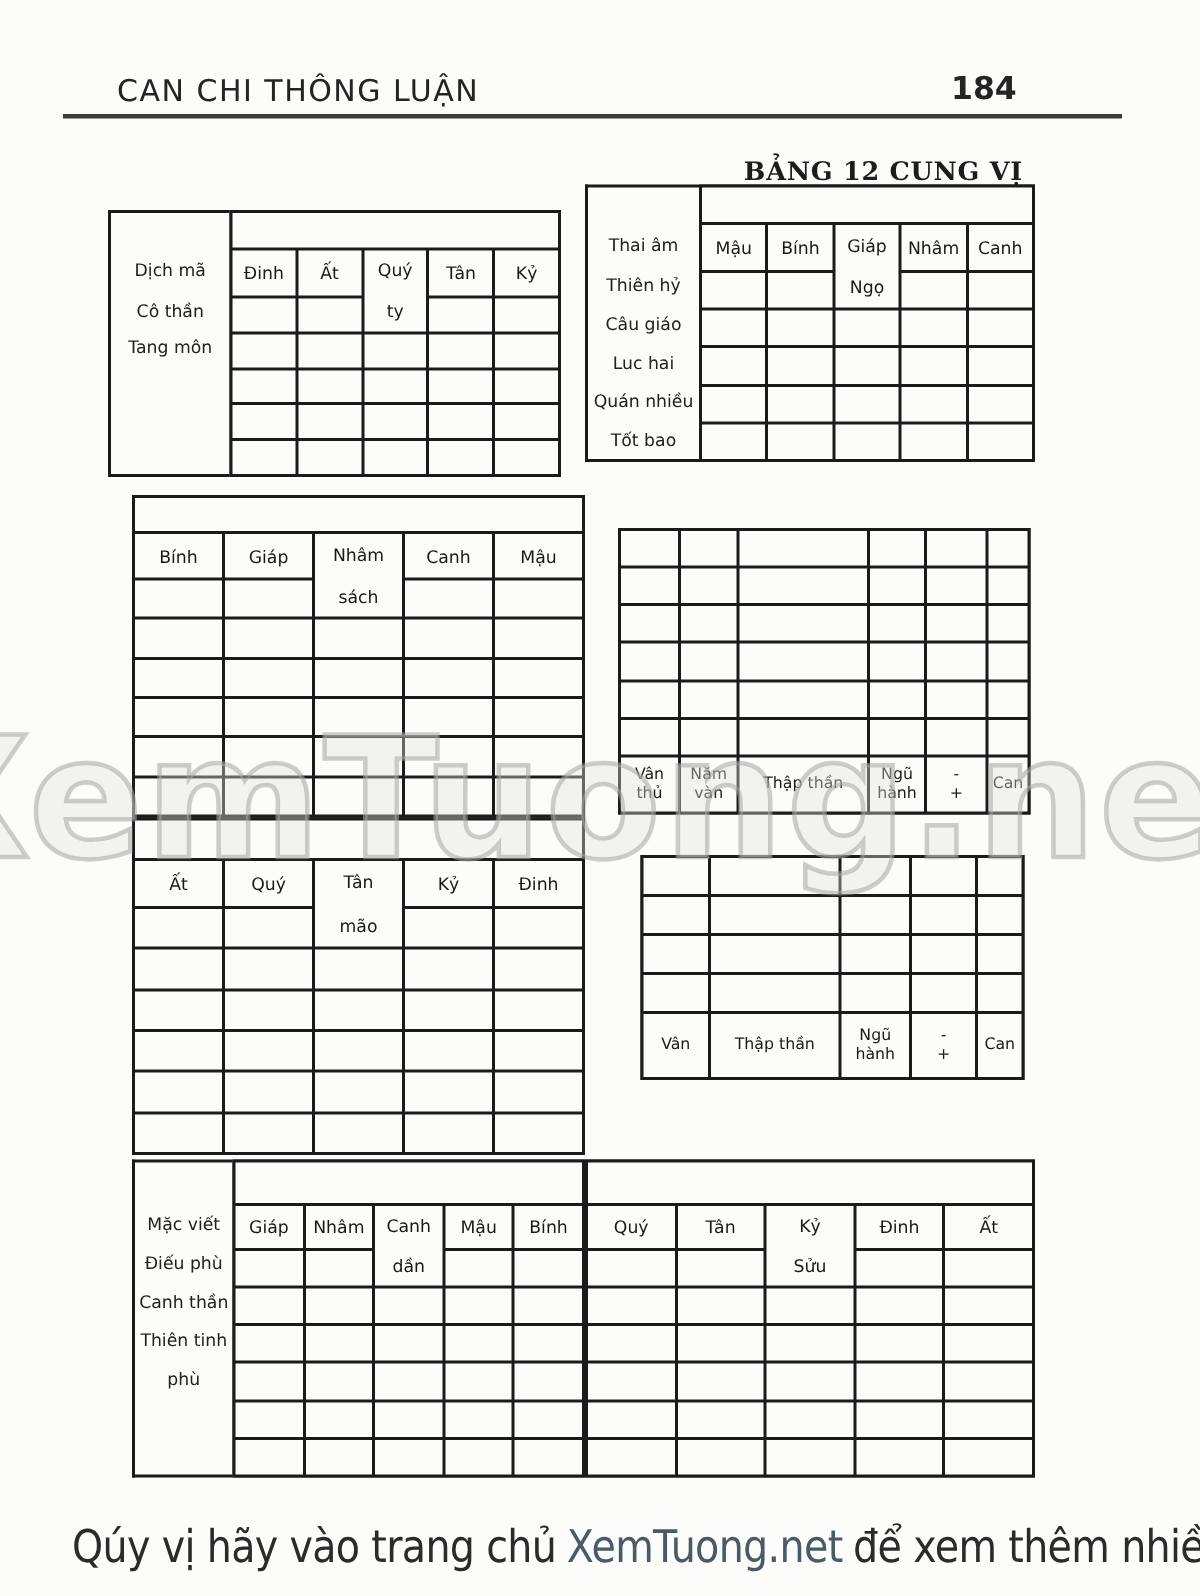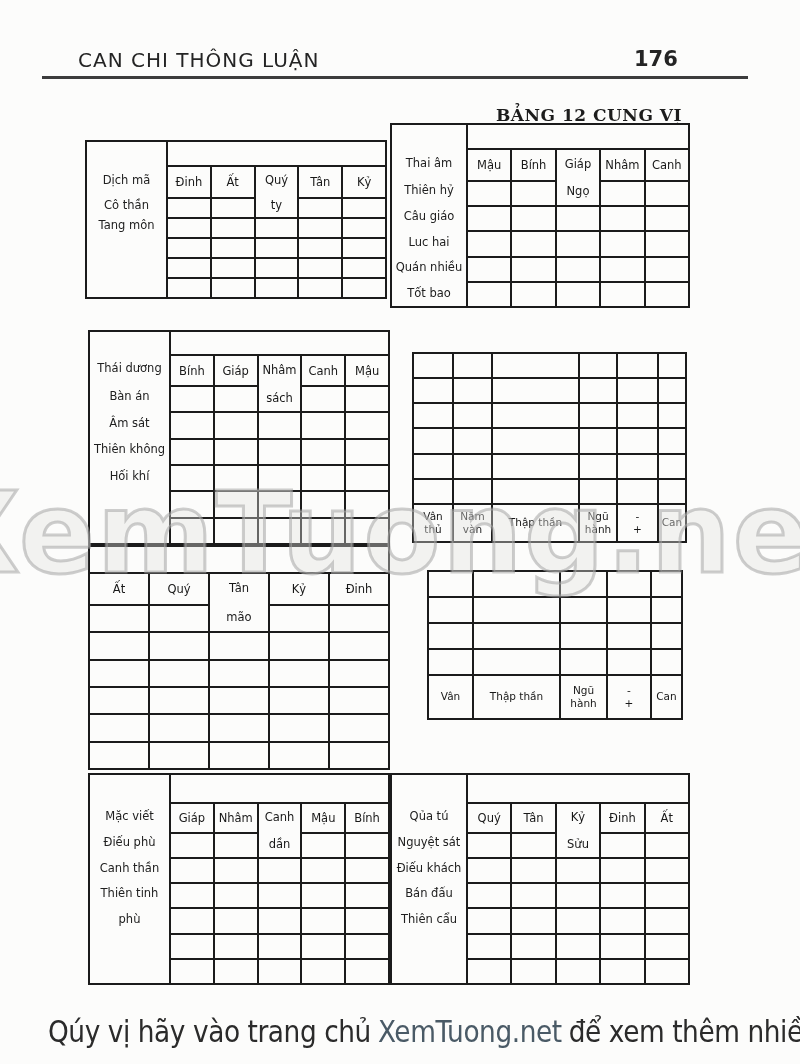--- a/index.html
+++ b/index.html
@@ -81,25 +81,25 @@
     transform:scaleX(0.88); transform-origin:50% 50%;
     letter-spacing:-0.5px;
     z-index:6;
   }
   .footer .link { color:#4a5a66; margin:0 8px; }
 </style>
 </head>
 <body>
 
 <div class="book-title">CAN CHI THÔNG LUẬN</div>
-<div class="page-number">176</div>
+<div class="page-number">184</div>
 <div class="header-rule"></div>
 <div class="table-title">BẢNG 12 CUNG VỊ</div>
 
-<div class="block" style="left:85px;top:140px;width:302px;height:159px">
+<div class="block" style="left:72px;top:140px;width:302px;height:178px">
   <div class="label-panel" style="width:81px;grid-template-rows:23px 30px repeat(5,1fr)">
     <div class="rlabel" style="grid-row:2">Dịch mã</div>
     <div class="rlabel" style="grid-row:3">Cô thần</div>
     <div class="rlabel" style="grid-row:4">Tang môn</div>
   </div>
   <div class="grid" style="grid-template-columns:repeat(5,1fr);grid-template-rows:23px 30px repeat(5,1fr)">
     <div class="cell span-all"></div>
     <div class="cell hdr">Đinh</div>
     <div class="cell hdr">Ất</div>
     <div class="cell merged">
@@ -175,27 +175,20 @@
       <div class="cell"></div>
       <div class="cell"></div>
       <div class="cell"></div>
       <div class="cell"></div>
       <div class="cell"></div>
       <div class="cell"></div>
     </div>
 </div>
 
 <div class="block" style="left:88px;top:330px;width:302px;height:215px">
-  <div class="label-panel" style="width:81px;grid-template-rows:22px 29px repeat(6,1fr)">
-    <div class="rlabel" style="grid-row:2">Thái dương</div>
-    <div class="rlabel" style="grid-row:3">Bàn án</div>
-    <div class="rlabel" style="grid-row:4">Âm sát</div>
-    <div class="rlabel" style="grid-row:5">Thiên không</div>
-    <div class="rlabel" style="grid-row:6">Hối khí</div>
-  </div>
   <div class="grid" style="grid-template-columns:repeat(5,1fr);grid-template-rows:22px 29px repeat(6,1fr)">
     <div class="cell span-all"></div>
     <div class="cell hdr">Bính</div>
     <div class="cell hdr">Giáp</div>
     <div class="cell merged">
       <div>Nhâm</div>
       <div>sách</div>
     </div>
     <div class="cell hdr">Canh</div>
     <div class="cell hdr">Mậu</div>
@@ -347,21 +340,21 @@
     <div class="cell"></div>
     <div class="cell"></div>
     <div class="cell"></div>
     <div class="cell"></div>
     <div class="cell"></div>
     <div class="cell"></div>
     <div class="cell"></div>
   </div>
 
 <div class="block" style="left:88px;top:773px;width:302px;height:212px">
-  <div class="label-panel" style="width:81px;grid-template-rows:27px 28px repeat(6,1fr)">
+  <div class="label-panel" style="width:67px;grid-template-rows:27px 28px repeat(6,1fr)">
     <div class="rlabel" style="grid-row:2">Mặc viết</div>
     <div class="rlabel" style="grid-row:3">Điếu phù</div>
     <div class="rlabel" style="grid-row:4">Canh thần</div>
     <div class="rlabel" style="grid-row:5">Thiên tinh</div>
     <div class="rlabel" style="grid-row:6">phù</div>
   </div>
   <div class="grid" style="grid-template-columns:repeat(5,1fr);grid-template-rows:27px 28px repeat(6,1fr)">
     <div class="cell span-all"></div>
     <div class="cell hdr">Giáp</div>
     <div class="cell hdr">Nhâm</div>
@@ -397,27 +390,20 @@
       <div class="cell"></div>
       <div class="cell"></div>
       <div class="cell"></div>
       <div class="cell"></div>
       <div class="cell"></div>
       <div class="cell"></div>
     </div>
 </div>
 
 <div class="block" style="left:390px;top:773px;width:300px;height:212px">
-  <div class="label-panel" style="width:76px;grid-template-rows:27px 28px repeat(6,1fr)">
-    <div class="rlabel" style="grid-row:2">Qủa tú</div>
-    <div class="rlabel" style="grid-row:3">Nguyệt sát</div>
-    <div class="rlabel" style="grid-row:4">Điếu khách</div>
-    <div class="rlabel" style="grid-row:5">Bán đấu</div>
-    <div class="rlabel" style="grid-row:6">Thiên cẩu</div>
-  </div>
   <div class="grid" style="grid-template-columns:repeat(5,1fr);grid-template-rows:27px 28px repeat(6,1fr)">
     <div class="cell span-all"></div>
     <div class="cell hdr">Quý</div>
     <div class="cell hdr">Tân</div>
     <div class="cell merged">
       <div>Kỷ</div>
       <div>Sửu</div>
     </div>
     <div class="cell hdr">Đinh</div>
     <div class="cell hdr">Ất</div>

